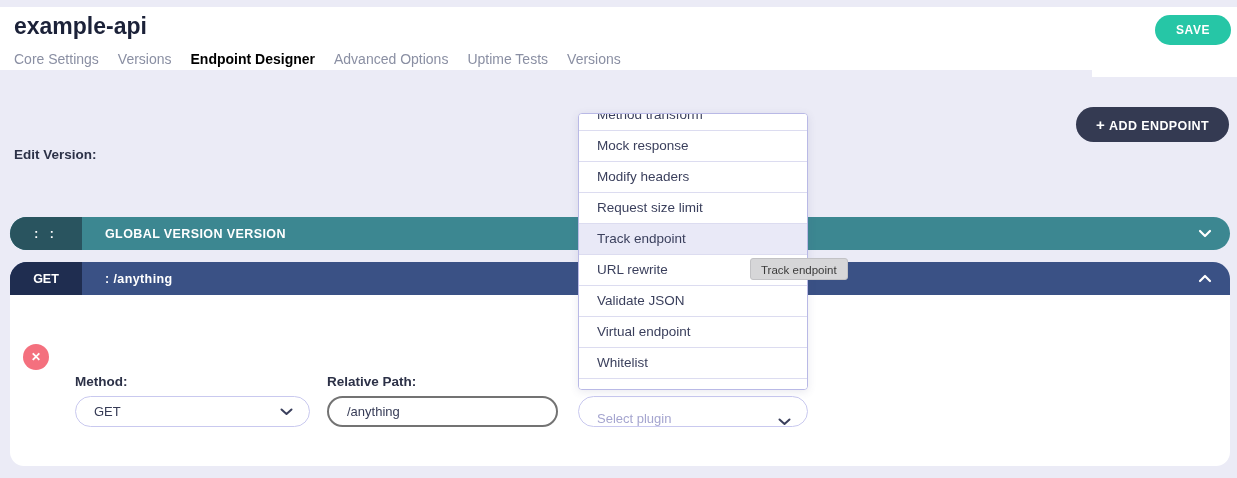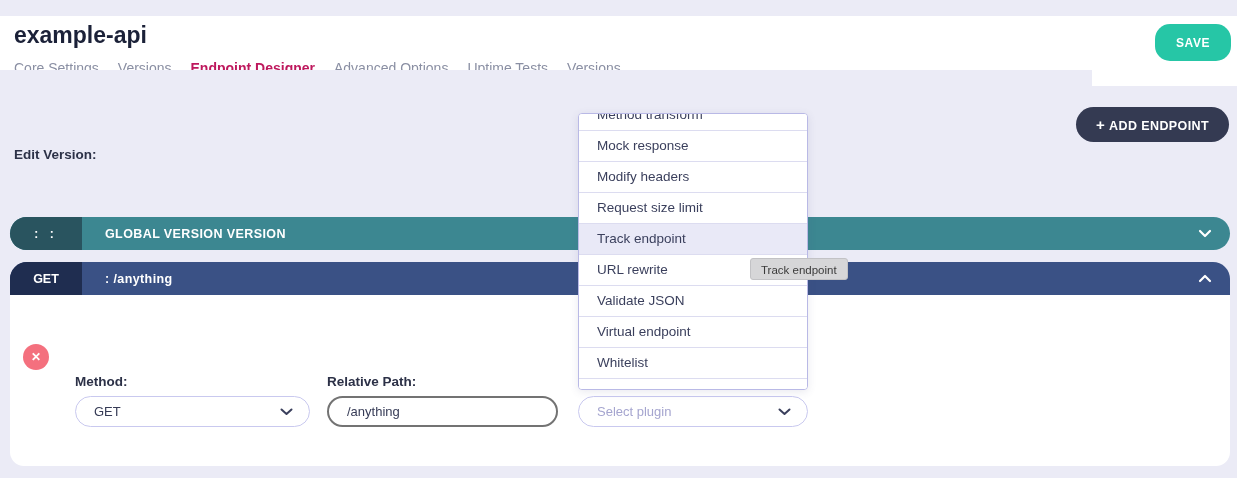--- a/index.html
+++ b/index.html
@@ -1,27 +1,27 @@
 <!DOCTYPE html>
 <html><head>
 <meta charset="utf-8">
 <style>
   * { margin:0; padding:0; box-sizing:border-box; }
   html,body { width:1237px; height:478px; }
   body { font-family:"Liberation Sans", sans-serif; background:#ebebf6; position:relative; overflow:hidden; }
 
   
-  .header { position:absolute; left:0; top:16px; width:1237px; height:70px; background:#ffffff; }
+  .header { position:absolute; left:0; top:7px; width:1237px; height:70px; background:#ffffff; }
   .app-title { position:absolute; left:14px; top:6px; font-size:23px; font-weight:bold; color:#1b2138; }
-  .save-btn { position:absolute; left:1155px; top:8px; width:76px; height:37px; border:none; border-radius:15px;
+  .save-btn { position:absolute; left:1155px; top:8px; width:76px; height:30px; border:none; border-radius:15px;
               background:#26c6a6; color:#ffffff; font-family:inherit; font-size:12px; font-weight:bold;
               letter-spacing:.6px; cursor:pointer; }
   .tabs { position:absolute; left:14px; top:44px; display:flex; gap:19px; }
   .tab { font-size:14px; color:#8a8fa3; padding-bottom:6px; border-bottom:3px solid transparent; cursor:pointer; white-space:nowrap; }
-  .tab.active { color:#be185d; font-weight:600; border-bottom-color:#2bc5a8; }
+  .tab.active { color:#000000; font-weight:600; border-bottom-color:#2bc5a8; }
 
   
   .main { position:absolute; left:0; top:70px; width:1092px; height:408px; background:#ebebf6; }
 
   .add-endpoint-btn { position:absolute; left:1076px; top:37px; width:153px; height:35px; border:none; border-radius:18px;
                       background:#343a52; color:#ffffff; font-family:inherit; font-size:12.5px; font-weight:bold;
                       letter-spacing:.4px; cursor:pointer; }
   .add-endpoint-btn .plus { font-size:15px; font-weight:bold; margin-right:4px; }
 
   .field-label { position:absolute; font-size:13.5px; font-weight:600; color:#2c3147; }
@@ -126,21 +126,21 @@
     <span style="display:flex">
       <svg width="13" height="8" viewBox="0 0 13 8">
           <path d="M1.5 1.5 L6.5 6 L11.5 1.5" stroke="#3a3f5c" stroke-width="2" fill="none" stroke-linecap="round" stroke-linejoin="round"></path>
         </svg>
     </span>
   </div>
 
   <div class="field-label" style="left:327px; top:304px;">Relative Path:</div>
   <input class="path-input" style="top: 326px;" value="/anything">
 
-  <div class="select-box" style="left:578px; top:326px; width:230px;">
+  <div class="select-box" style="left:578px; top:326px; width:230px;align-items:flex-end;">
     <span class="sel-value placeholder">Select plugin</span>
     <span style="display:flex">
       <svg width="13" height="8" viewBox="0 0 13 8">
           <path d="M1.5 1.5 L6.5 6 L11.5 1.5" stroke="#3a3f5c" stroke-width="2" fill="none" stroke-linecap="round" stroke-linejoin="round"></path>
         </svg>
     </span>
   </div>
 
   <div class="plugin-dropdown">
     <div class="plugin-list">

